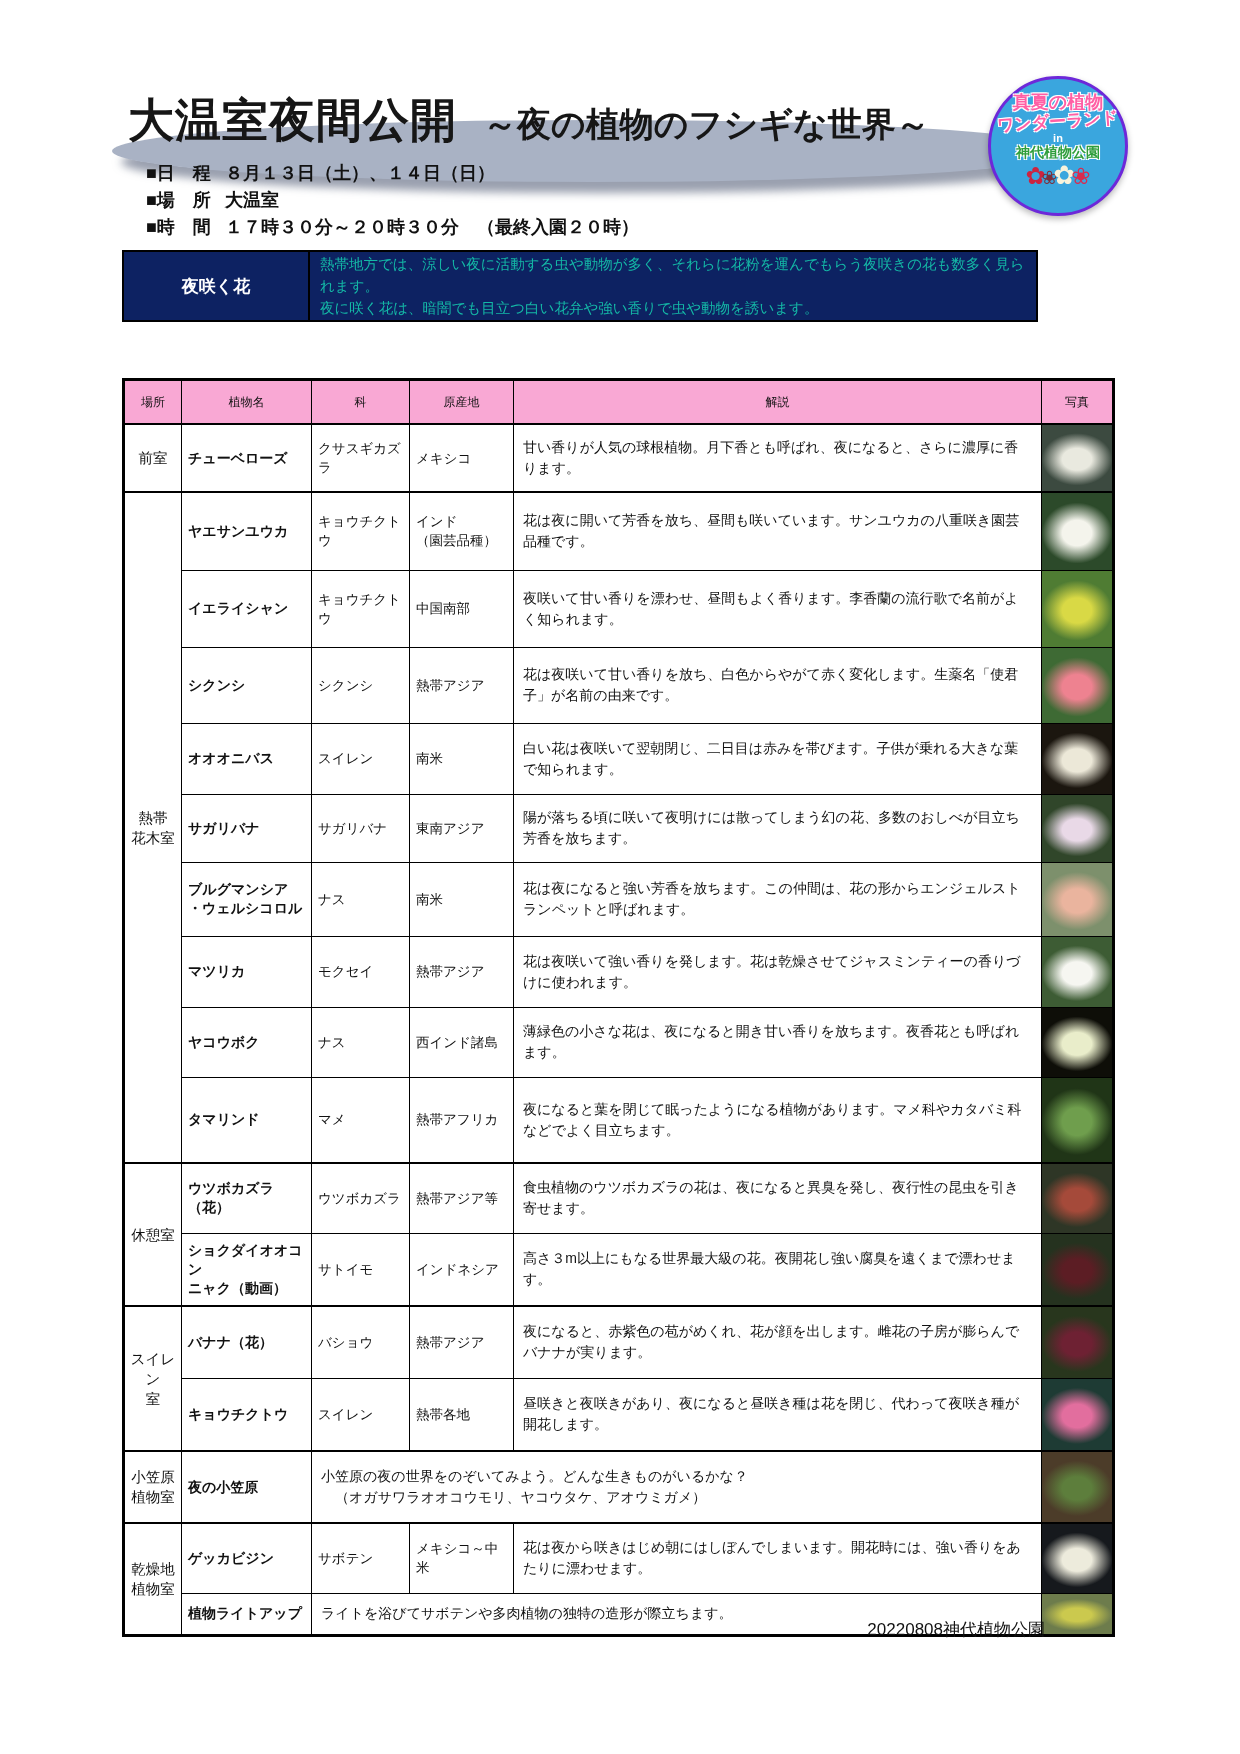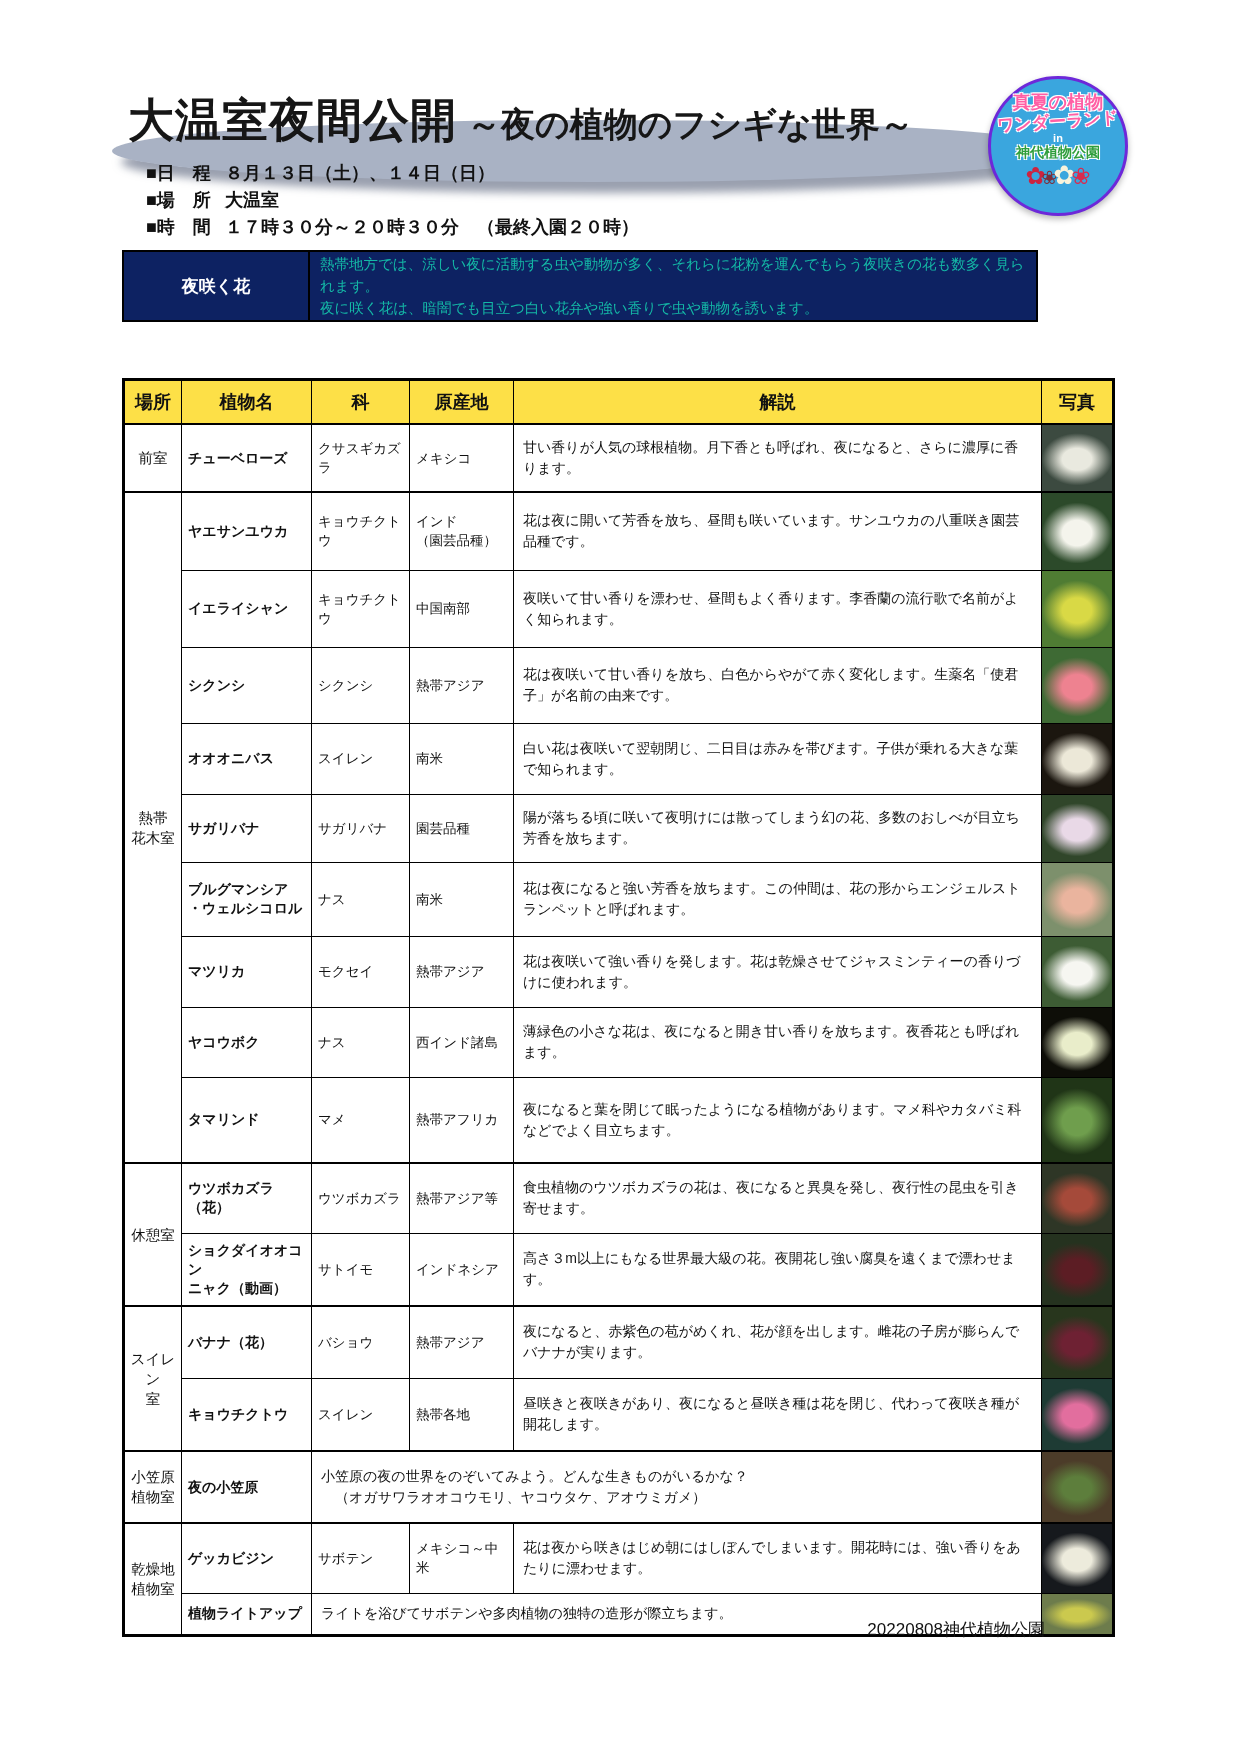--- a/index.html
+++ b/index.html
@@ -15,21 +15,21 @@
     position:absolute; left:112px; top:120px; width:962px; height:62px;
     border-radius:50%;
     background:#a9b2c4;
     box-shadow:9px 11px 9px rgba(120,128,148,.75);
   }
   .title-line {
     position:absolute; left:128px; top:90px; white-space:nowrap;
     font-weight:bold; color:#161616;
   }
   .title-main { font-size:46px; letter-spacing:1px; }
-  .title-sub  { font-size:34px; margin-left:10px; }
+  .title-sub  { font-size:34px; margin-left:26px; }
 
   
   .logo {
     position:absolute; left:988px; top:76px; width:140px; height:140px;
     border-radius:50%; background:#3aa6de;
     border:3px solid #6d28d9; box-shadow:0 3px 6px rgba(0,0,0,.28);
     text-align:center; line-height:1.1; padding-top:14px; box-sizing:border-box;
   }
   .logo-pink {
     font-weight:bold; color:#ff5fa5; font-size:18px;
@@ -72,21 +72,21 @@
   
   table.plants {
     position:absolute; left:122px; top:378px; width:990px;
     border-collapse:collapse; table-layout:fixed;
     border:3px solid #000;
   }
   table.plants th, table.plants td {
     border:1px solid #000; vertical-align:middle; overflow:hidden;
   }
   table.plants thead th {
-    background:#fde047; font-size:18px; font-weight:bold; height:40px;
+    background:#f9a8d4; font-size:12px; font-weight:normal; height:40px;
     border-bottom:2.5px solid #000;
   }
   tr.g td { border-top:2.5px solid #000; }
   .c-place { text-align:center; font-size:14.5px; white-space:pre-line; line-height:20px; }
   .c-name  { font-weight:bold; font-size:14px; padding:3px 6px; white-space:pre-line; line-height:19px; }
   .c-fam, .c-org { font-size:13.5px; padding:3px 6px; white-space:pre-line; line-height:19px; }
   .c-desc  { font-size:14px; padding:3px 9px; line-height:21px; white-space:pre-line; }
   .c-photo { position:relative; padding:0; }
   .photo-box { position:absolute; left:0; top:0; right:0; bottom:0; }
 
@@ -191,21 +191,21 @@
         <td class="c-fam">スイレン</td>
         <td class="c-org">南米</td>
         <td class="c-desc">白い花は夜咲いて翌朝閉じ、二日目は赤みを帯びます。子供が乗れる大きな葉で知られます。</td>
         <td class="c-photo">
             <div class="photo-box" style="background: radial-gradient(70% 55% at 50% 52%, rgb(236, 232, 216) 0%, rgb(236, 232, 216) 30%, rgb(27, 22, 15) 72%);"></div>
           </td>
       </tr>
       <tr style="height:68px">
         <td class="c-name">サガリバナ</td>
         <td class="c-fam">サガリバナ</td>
-        <td class="c-org">園芸品種</td>
+        <td class="c-org">東南アジア</td>
         <td class="c-desc">陽が落ちる頃に咲いて夜明けには散ってしまう幻の花、多数のおしべが目立ち芳香を放ちます。</td>
         <td class="c-photo">
             <div class="photo-box" style="background: radial-gradient(70% 55% at 50% 52%, rgb(233, 217, 231) 0%, rgb(233, 217, 231) 30%, rgb(48, 70, 42) 72%);"></div>
           </td>
       </tr>
       <tr style="height:74px">
         <td class="c-name">ブルグマンシア
 ・ウェルシコロル</td>
         <td class="c-fam">ナス</td>
         <td class="c-org">南米</td>

